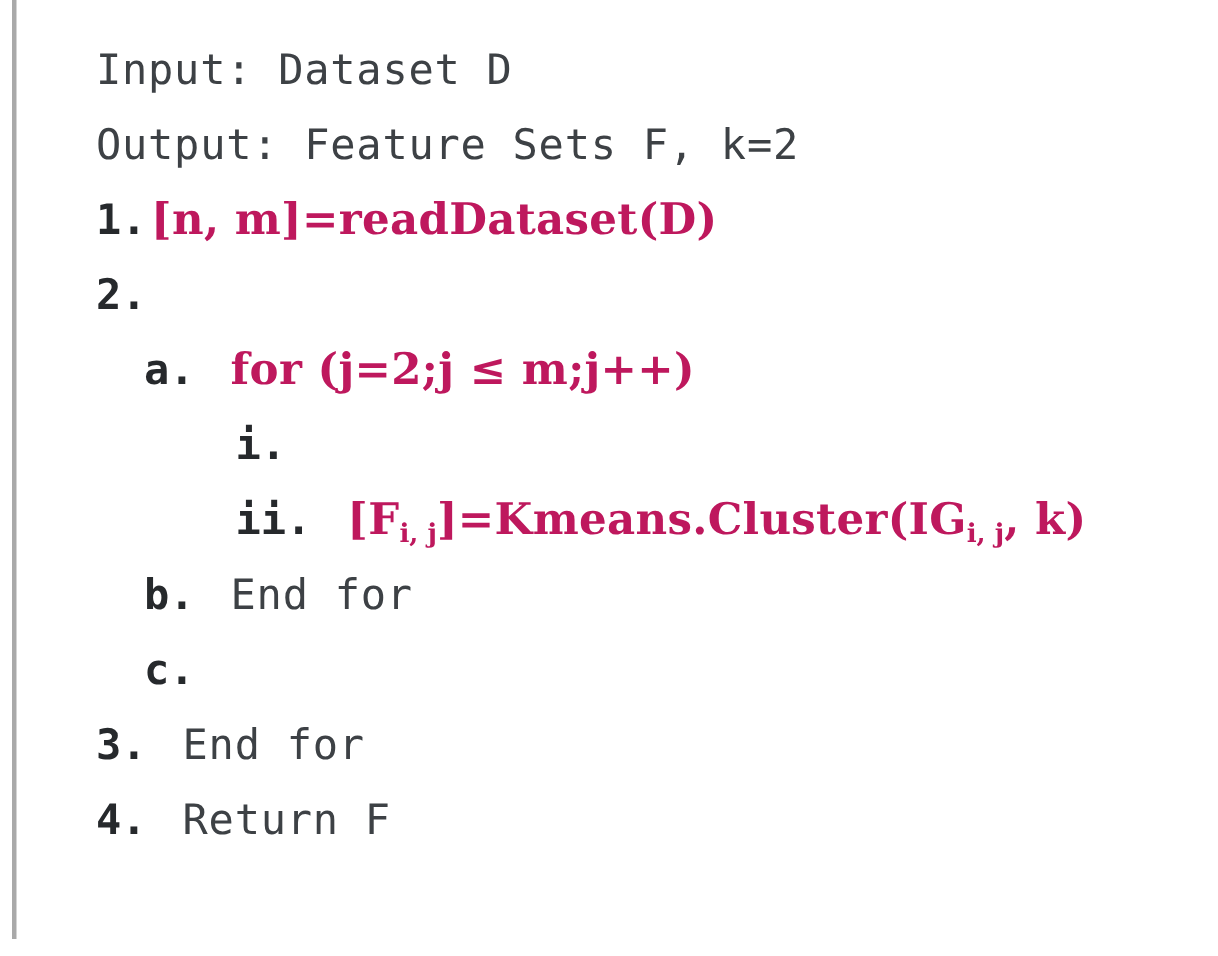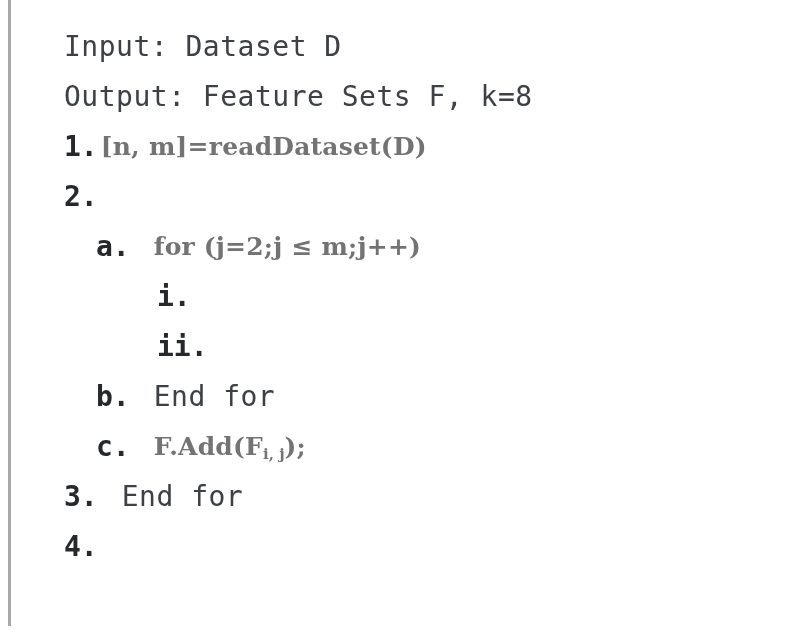--- a/index.html
+++ b/index.html
@@ -47,23 +47,23 @@
   .marker {
     font-family: "DejaVu Sans Mono", "Liberation Mono", monospace;
     font-size: 28px;
     font-weight: 700;
     color: #26292c;
     margin-right: 24px;
   }
   .marker.tight { margin-right: 3px; }
   .math {
     font-family: "DejaVu Serif", "Liberation Serif", serif;
-    font-size: 25px;
+    font-size: 29px;
     font-weight: 700;
-    color: #737373;
+    color: #be185d;
     letter-spacing: 0.2px;
   }
   .math .sub {
     font-size: 0.60em;
     position: relative;
     bottom: -0.28em;
     letter-spacing: 0;
   }
 </style>
 </head>
@@ -72,21 +72,21 @@
 <div class="page">
   <div class="vrule"></div>
 
   <div class="algo">
 
     <div class="line">
       <span class="mono-text">Input: Dataset D</span>
     </div>
 
     <div class="line">
-      <span class="mono-text">Output: Feature Sets F, k=8</span>
+      <span class="mono-text">Output: Feature Sets F, k=2</span>
     </div>
 
 
     <div class="line">
       <span class="marker tight">1.</span>
       <span class="math">[n, m]=readDataset(D)</span>
     </div>
 
     <div class="line">
       <span class="marker">2.</span>
@@ -96,35 +96,36 @@
       <span class="marker">a.</span>
       <span class="math">for (j=2;j ≤ m;j++)</span>
     </div>
 
     <div class="line indent-2">
       <span class="marker">i.</span>
     </div>
 
     <div class="line indent-2">
       <span class="marker">ii.</span>
+      <span class="math"><span>[F</span><span class="sub">i, j</span><span>]=Kmeans.Cluster(IG</span><span class="sub">i, j</span><span>, k)</span></span>
     </div>
 
     <div class="line indent-1">
       <span class="marker">b.</span>
       <span class="mono-text">End for</span>
     </div>
 
     <div class="line indent-1">
       <span class="marker">c.</span>
-      <span class="math"><span>F.Add(F</span><span class="sub">i, j</span><span>);</span></span>
     </div>
 
     <div class="line">
       <span class="marker">3.</span>
       <span class="mono-text">End for</span>
     </div>
 
     <div class="line">
       <span class="marker">4.</span>
+      <span class="mono-text">Return F</span>
     </div>
 
   </div>
 </div>
 
 </body></html>

